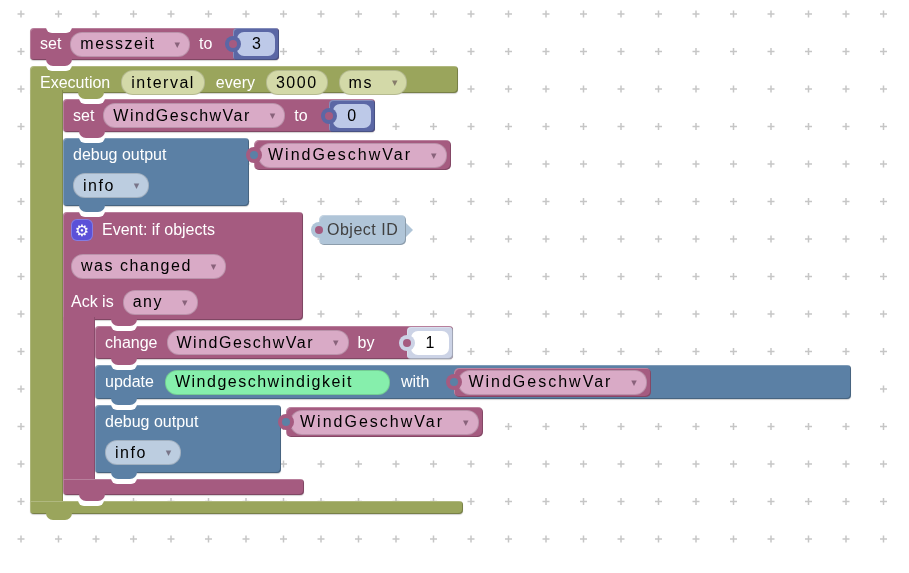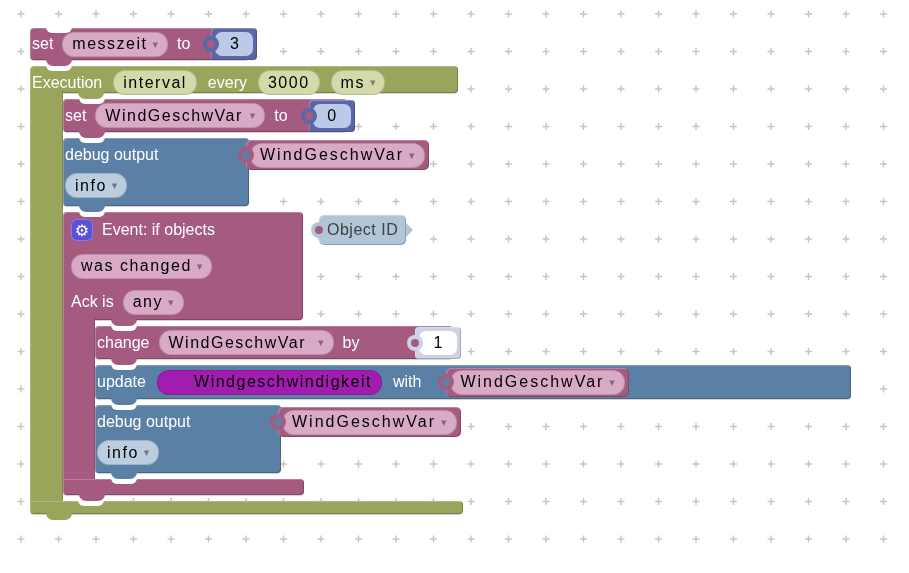--- a/index.html
+++ b/index.html
@@ -22,24 +22,24 @@
   
   .blk::before{
     content:"";position:absolute;top:-1px;left:16px;width:26px;height:6px;
     background:#ffffff;border-radius:0 0 8px 8px;z-index:1;
   }
   
   .blk::after{
     content:"";position:absolute;bottom:-6px;left:16px;width:26px;height:7px;
     background:var(--c);border-radius:0 0 8px 8px;z-index:2;
   }
-  .row{display:flex;align-items:center;gap:9px;padding:0 2px;height:33px;white-space:nowrap;}
+  .row{display:flex;align-items:center;gap:9px;padding:0 10px;height:33px;white-space:nowrap;}
   .lbl{color:#fff;}
   .fld{
-    display:inline-flex;align-items:center;gap:5px;
+    display:inline-flex;align-items:center;gap:19px;
     background:var(--f);border:1px solid rgba(0,0,0,0.14);
     border-radius:12px;padding:0 9px;height:23px;color:#000;
     letter-spacing:1.5px;
   }
   .arrow{font-size:11px;color:rgba(40,10,30,0.45);letter-spacing:0;}
 
   
   .vb{
     position:relative;flex:none;display:inline-flex;align-items:center;
     background:var(--vb);border-radius:5px;height:30px;padding:0 4px;margin-left:12px;
@@ -105,21 +105,21 @@
   .ebody-cbody{padding-left:32px;}
   .ebody-cbody::before{width:32px;}
   .b-event-foot{width:241px;height:16px;}
 
   .b-change{min-width:358px;}
   .b-change .vb{margin-left:auto;}
   .b-change .fld{min-width:155px;justify-content:space-between;}
 
   .b-update{min-width:756px;}
   .b-update .row{height:34px;gap:11px;}
-  .b-update .fld.wobj{min-width:205px;justify-content:flex-end;background:#a21caf;}
+  .b-update .fld.wobj{min-width:205px;justify-content:flex-start;background:#86efac;}
   .b-update .vb{height:29px;margin-left:14px;}
   .b-update .delaygrp{margin-left:auto;display:flex;align-items:center;gap:10px;padding-right:4px;}
   .checkbox{
     flex:none;width:21px;height:21px;border-radius:5px;background:#b9cbdd;
     border:1px solid rgba(0,0,0,0.12);
   }
 
   
   .f-pink{--f:#d9aac6;}
   .f-olive{--f:#d3d9a8;}

